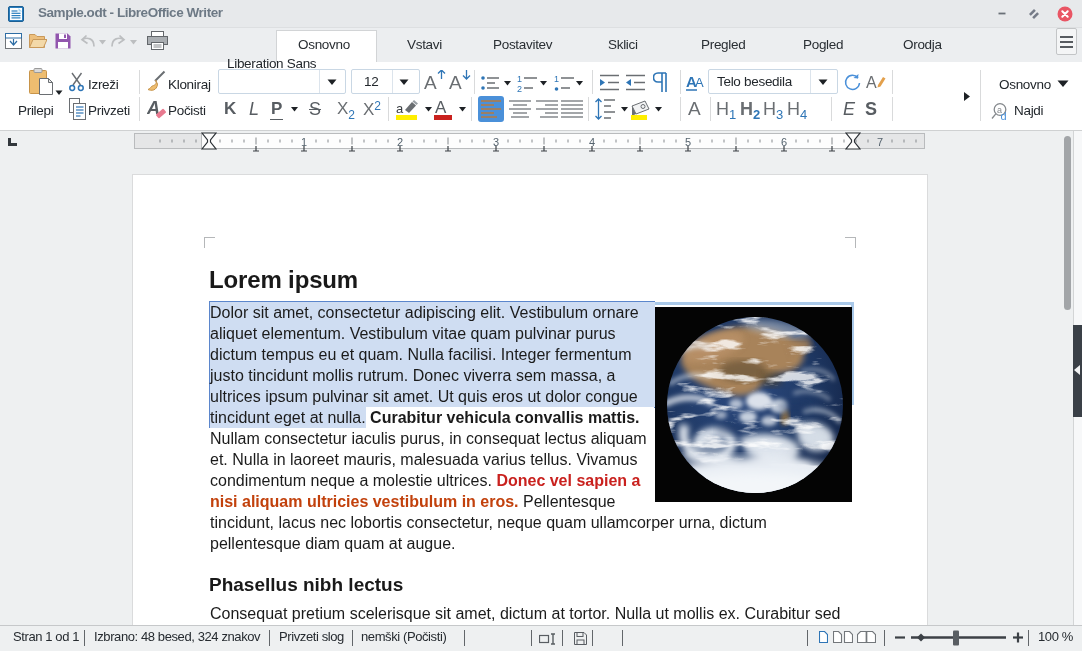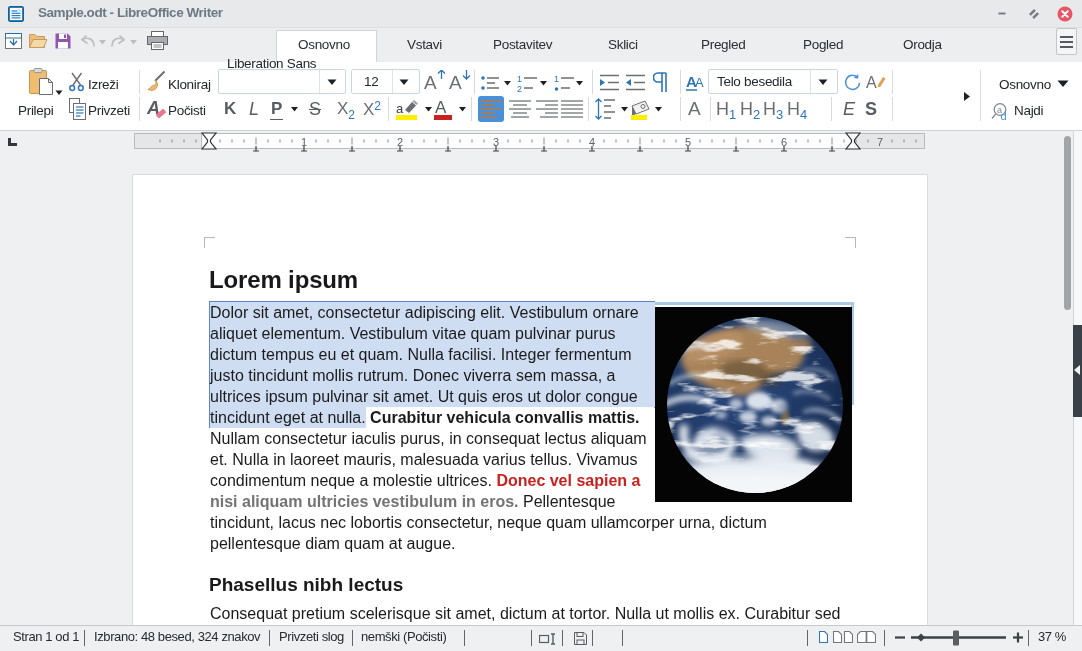--- a/index.html
+++ b/index.html
@@ -357,21 +357,21 @@
 </svg>
 <svg style="left:866px;top:72px" width="20" height="21" viewBox="0 0 20 21">
   <text x="0" y="16" font-family="Liberation Sans" font-size="16" fill="#6a6e72">A</text>
   <path d="M12 13 L17 5 L19.5 6.5 L14.5 14.5 L11.5 15.5 Z" fill="#e3a04c"></path>
 </svg>
 <div class="tsep1" style="left:892px"></div>
 
 <div class="glyph" style="left:688px;top:98px;font-weight:normal;font-size:19px;color:#6a6e72">A</div>
 <div class="tsep2" style="left:710px"></div>
 <div class="glyph" style="left:716px;top:99px;font-weight:normal;font-size:18px;color:#6a6e72">H<span style="font-size:13px;color:#2e75b6;vertical-align:-4px">1</span></div>
-<div class="glyph" style="left:740px;top:99px;font-weight:normal;font-size:18px;color:#6a6e72">H<span style="font-size:13px;color:#2e75b6;vertical-align:-4px">2</span></div>
+<div class="glyph" style="left:740px;top:99px;font-weight:bold;font-size:18px;color:#6a6e72">H<span style="font-size:13px;color:#2e75b6;vertical-align:-4px">2</span></div>
 <div class="glyph" style="left:763px;top:99px;font-weight:normal;font-size:18px;color:#6a6e72">H<span style="font-size:13px;color:#2e75b6;vertical-align:-4px">3</span></div>
 <div class="glyph" style="left:787px;top:99px;font-weight:normal;font-size:18px;color:#6a6e72">H<span style="font-size:13px;color:#2e75b6;vertical-align:-4px">4</span></div>
 <div class="tsep2" style="left:831px"></div>
 <div class="glyph" style="left:843px;top:99px;font-style:italic;font-weight:normal;font-size:18px">E</div>
 <div class="glyph" style="left:865px;top:99px;font-size:18px">S</div>
 <div class="tsep2" style="left:892px"></div>
 <svg style="left:964px;top:92px" width="6" height="9" viewBox="0 0 6 9">
     <path d="M0 0 L6 4.5 L0 9 Z" fill="#1d2125"></path>
   </svg>
 <div class="tsep1" style="left:980px;top:70px;height:51px"></div>
@@ -501,21 +501,21 @@
 
 <div class="dtx sel" style="left:210px;top:301.5px;width:445px">Dolor sit amet, consectetur adipiscing elit. Vestibulum ornare</div>
 <div class="dtx sel" style="left:210px;top:322.5px;width:445px">aliquet elementum. Vestibulum vitae quam pulvinar purus</div>
 <div class="dtx sel" style="left:210px;top:343.5px;width:445px">dictum tempus eu et quam. Nulla facilisi. Integer fermentum</div>
 <div class="dtx sel" style="left:210px;top:364.5px;width:445px">justo tincidunt mollis rutrum. Donec viverra sem massa, a</div>
 <div class="dtx sel" style="left:210px;top:385.5px;width:445px">ultrices ipsum pulvinar sit amet. Ut quis eros ut dolor congue</div>
 <div class="dtx" style="left:210px;top:406.5px"><span class="sel" style="display:inline-block;height:21px;vertical-align:top">tincidunt eget at nulla.</span><b> Curabitur vehicula convallis mattis.</b></div>
 <div class="dtx" style="left:210px;top:427.5px">Nullam consectetur iaculis purus, in consequat lectus aliquam</div>
 <div class="dtx" style="left:210px;top:448.5px">et. Nulla in laoreet mauris, malesuada varius tellus. Vivamus</div>
 <div class="dtx" style="left:210px;top:469.5px">condimentum neque a molestie ultrices. <b style="color:#c9211e">Donec vel sapien a</b></div>
-<div class="dtx" style="left:210px;top:490.5px"><b style="color:#737373">nisi aliquam ultricies vestibulum in eros.</b> Pellentesque</div>
+<div class="dtx" style="left:210px;top:490.5px"><b style="color:#c2410c">nisi aliquam ultricies vestibulum in eros.</b> Pellentesque</div>
 <div class="dtx" style="left:210px;top:511.5px">tincidunt, lacus nec lobortis consectetur, neque quam ullamcorper urna, dictum</div>
 <div class="dtx" style="left:210px;top:532.5px">pellentesque diam quam at augue.</div>
 
 <div class="abs" style="left:209px;top:573.5px;font-size:19px;font-weight:bold;color:#191919">Phasellus nibh lectus</div>
 <div class="dtx" style="left:210px;top:602.5px">Consequat pretium scelerisque sit amet, dictum at tortor. Nulla ut mollis ex. Curabitur sed</div>
 
 <svg style="left:655px;top:307px" width="197" height="195" viewBox="0 0 197 195">
   <defs>
     <radialGradient id="ocean" cx="0.42" cy="0.40" r="0.72">
       <stop offset="0" stop-color="#2c4a80"></stop>
@@ -635,13 +635,13 @@
 <div class="ssep abs" style="left:884px"></div>
 <svg style="left:894px;top:630px" width="130" height="16" viewBox="0 0 130 16">
   <line x1="1" y1="7.5" x2="11" y2="7.5" stroke="#3c4146" stroke-width="2.2"></line>
   <line x1="17" y1="7.5" x2="112" y2="7.5" stroke="#3c4146" stroke-width="2.4"></line>
   <path d="M27 3.5 L31 7.5 L27 11.5 L23 7.5 Z" fill="#3c4146"></path>
   <rect x="59" y="0.5" width="6" height="15" rx="1" fill="#595e63"></rect>
   <line x1="119" y1="7.5" x2="129" y2="7.5" stroke="#3c4146" stroke-width="2.2"></line>
   <line x1="124" y1="2.5" x2="124" y2="12.5" stroke="#3c4146" stroke-width="2.2"></line>
 </svg>
 <div class="ssep abs" style="left:1028px"></div>
-<div class="sitem abs" style="left:1038px">37 %</div>
+<div class="sitem abs" style="left:1038px">100 %</div>
 
 </body></html>

